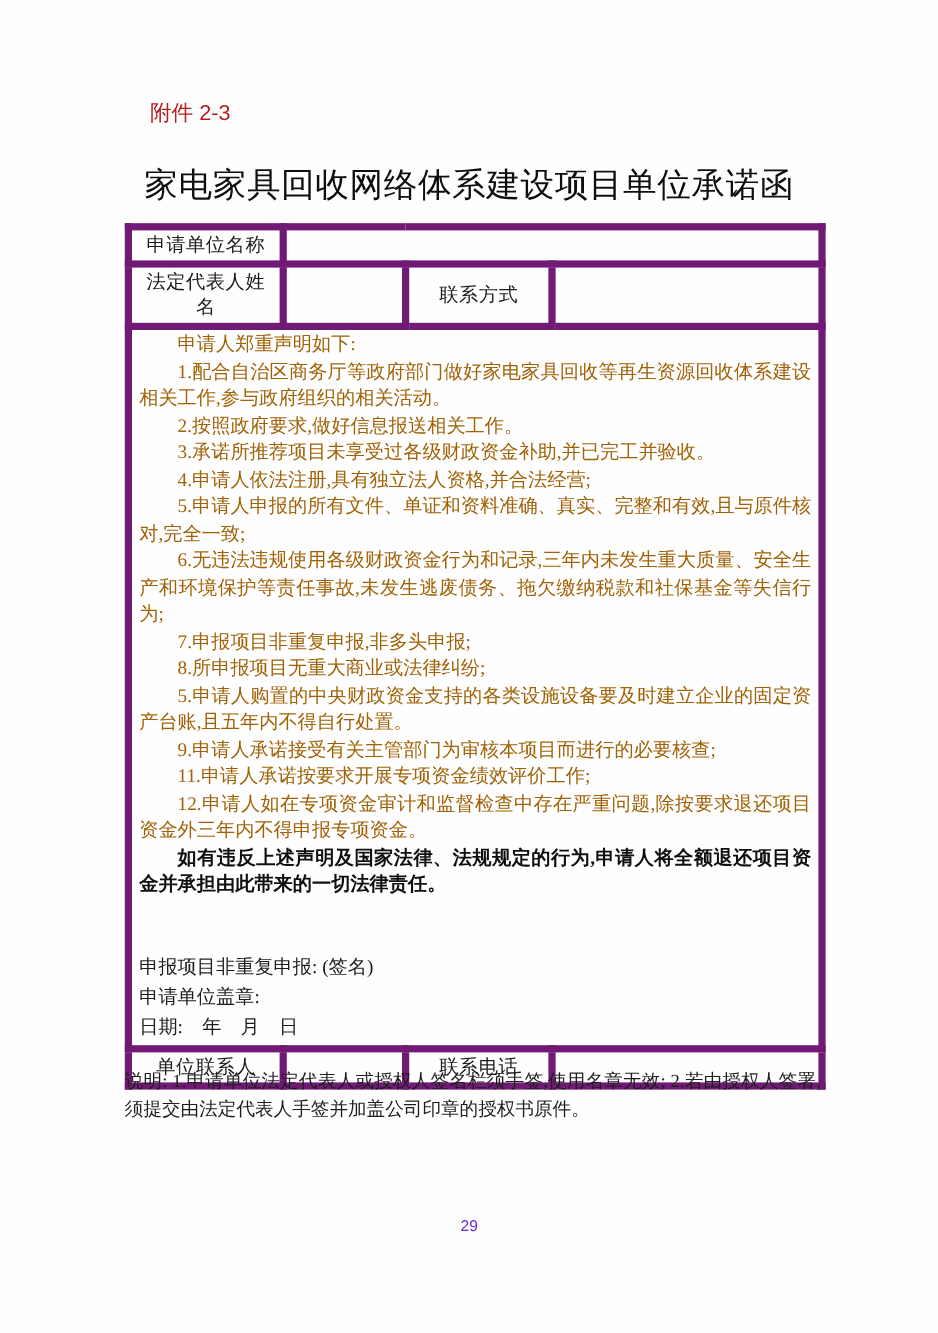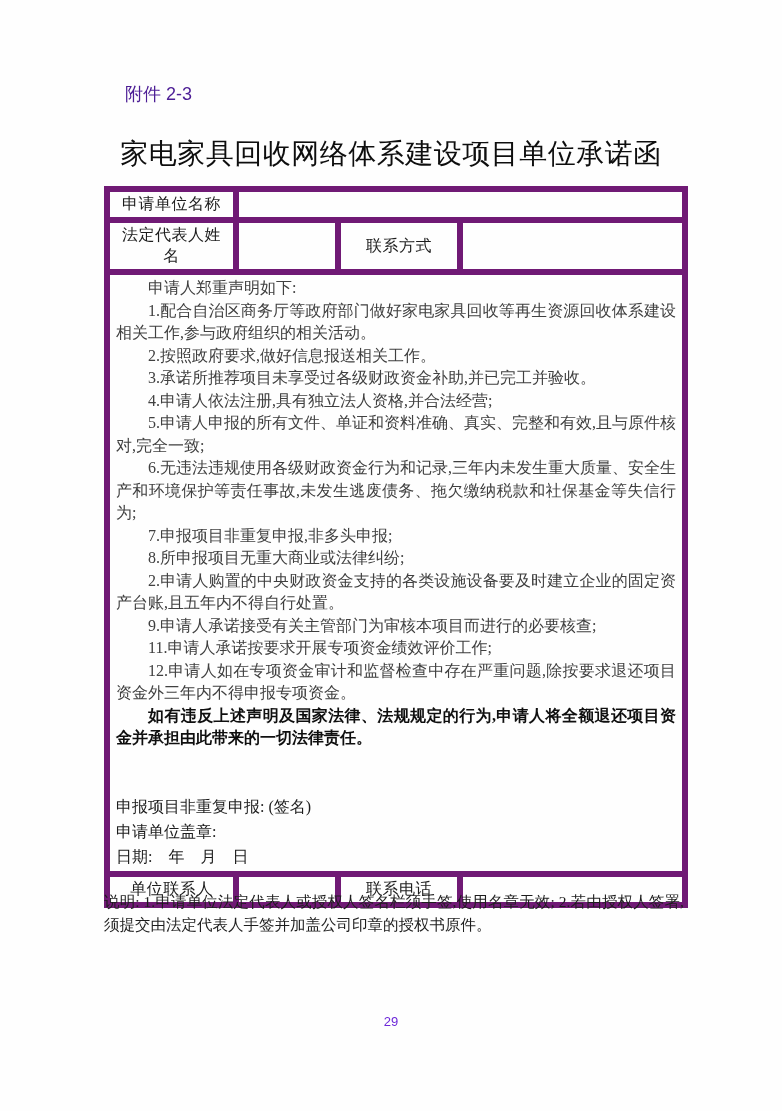--- a/index.html
+++ b/index.html
@@ -12,21 +12,21 @@
     font-family: "Liberation Serif", "DejaVu Serif", serif;
     color: #1c1c1c;
     overflow: hidden;
   }
   .attachment-label {
     position: absolute;
     left: 125px;
     top: 82px;
     font-size: 18px;
     font-family: "Liberation Sans", "DejaVu Sans", sans-serif;
-    color: #4c1d95;
+    color: #b91c1c;
   }
   .doc-title {
     position: absolute;
     left: 0;
     top: 135px;
     width: 100%;
     text-align: center;
     font-size: 28px;
     font-weight: 400;
     font-family: "Liberation Sans", "DejaVu Sans", sans-serif;
@@ -55,21 +55,21 @@
   td.body-cell {
     height: 579px;
     vertical-align: top;
     padding: 4px 9px 4px 9px;
   }
   .body-cell p {
     font-size: 16px;
     line-height: 22.5px;
     text-align: justify;
     text-indent: 2em;
-    color: #404040;
+    color: #a16207;
   }
   .body-cell p.warning {
     font-weight: 700;
     color: #0f0f0f;
   }
   .sig-block {
     margin-top: 44px;
     font-size: 16px;
     line-height: 25px;
   }
@@ -126,21 +126,21 @@
         <td class="body-cell" colspan="4">
           <p>申请人郑重声明如下:</p>
           <p>1.配合自治区商务厅等政府部门做好家电家具回收等再生资源回收体系建设相关工作,参与政府组织的相关活动。</p>
           <p>2.按照政府要求,做好信息报送相关工作。</p>
           <p>3.承诺所推荐项目未享受过各级财政资金补助,并已完工并验收。</p>
           <p>4.申请人依法注册,具有独立法人资格,并合法经营;</p>
           <p>5.申请人申报的所有文件、单证和资料准确、真实、完整和有效,且与原件核对,完全一致;</p>
           <p>6.无违法违规使用各级财政资金行为和记录,三年内未发生重大质量、安全生产和环境保护等责任事故,未发生逃废债务、拖欠缴纳税款和社保基金等失信行为;</p>
           <p>7.申报项目非重复申报,非多头申报;</p>
           <p>8.所申报项目无重大商业或法律纠纷;</p>
-          <p>2.申请人购置的中央财政资金支持的各类设施设备要及时建立企业的固定资产台账,且五年内不得自行处置。</p>
+          <p>5.申请人购置的中央财政资金支持的各类设施设备要及时建立企业的固定资产台账,且五年内不得自行处置。</p>
           <p>9.申请人承诺接受有关主管部门为审核本项目而进行的必要核查;</p>
           <p>11.申请人承诺按要求开展专项资金绩效评价工作;</p>
           <p>12.申请人如在专项资金审计和监督检查中存在严重问题,除按要求退还项目资金外三年内不得申报专项资金。</p>
           <p class="warning">如有违反上述声明及国家法律、法规规定的行为,申请人将全额退还项目资金并承担由此带来的一切法律责任。</p>
           <div class="sig-block">
             <div>申报项目非重复申报: (签名)</div>
             <div>申请单位盖章:</div>
             <div>日期:    年    月    日</div>
           </div>
         </td>

